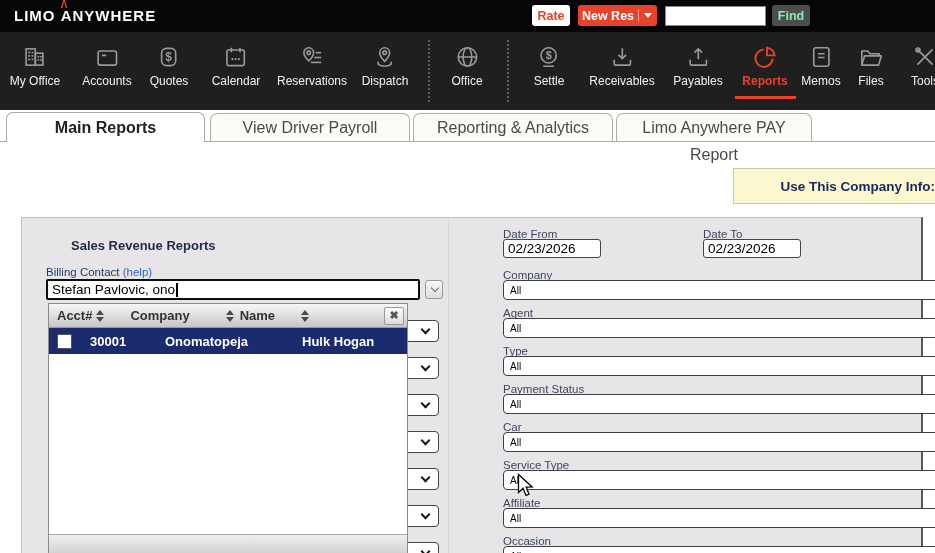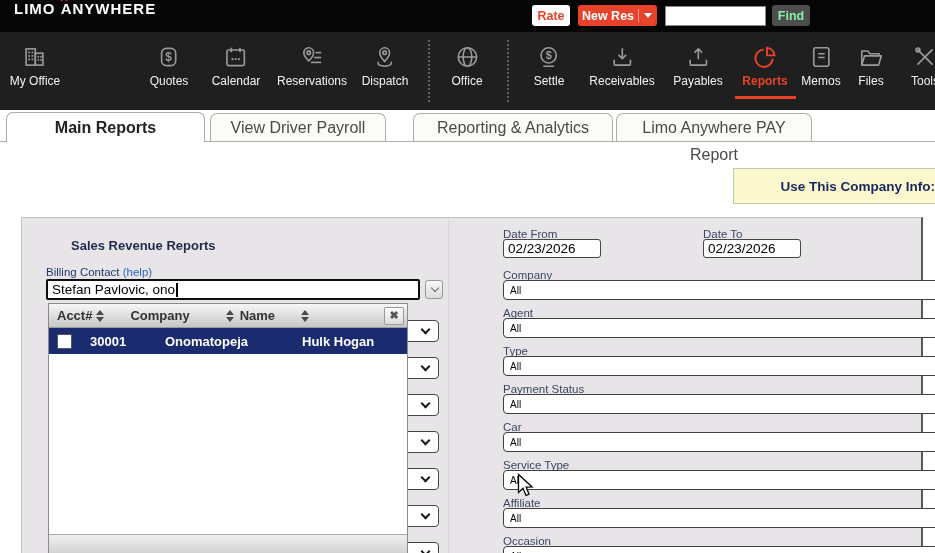--- a/index.html
+++ b/index.html
@@ -1,21 +1,21 @@
 <!DOCTYPE html>
 <html><head>
 <meta charset="utf-8">
 <style>
   * { margin:0; padding:0; box-sizing:border-box; }
   body { background:#fff; font-family:"Liberation Sans", sans-serif; }
   .screen { position:relative; width:935px; height:553px; overflow:hidden; background:#fff; }
 
   
   .topbar { position:absolute; left:0; top:0; width:935px; height:32px; background:#060606; }
-  .logo { position:absolute; left:14px; top:0; height:24px; display:flex; align-items:flex-start;
+  .logo { position:absolute; left:14px; top:0; height:24px; display:flex; align-items:flex-end;
           color:#fff; font-size:15px; font-weight:bold; letter-spacing:1px; }
   .logo .logo-a { position:relative; }
   .logo .logo-a::before { content:"\039B"; position:absolute; left:0px; top:-8px; font-size:10px;
           color:#e8432a; font-weight:bold; }
   .tb-btn { position:absolute; top:5px; height:21px; border-radius:3px; font-size:12.5px; font-weight:bold;
           display:flex; align-items:center; justify-content:center; cursor:pointer; }
   .rate-btn { left:532px; width:38px; background:#fff; color:#e8432a; }
   .newres-btn { left:578px; width:79px; background:#e8432a; color:#fff; padding:0; }
   .newres-label { flex:1; text-align:center; }
   .newres-div { width:1px; height:13px; background:rgba(255,255,255,.5); }
@@ -150,20 +150,27 @@
             <rect x="9" y="13.4" width="1.6" height="1.6"></rect>
             <rect x="14.6" y="11" width="1.5" height="1.5"></rect>
             <rect x="17" y="11" width="1.5" height="1.5"></rect>
             <rect x="14.6" y="14" width="1.5" height="1.5"></rect>
             <rect x="17" y="14" width="1.5" height="1.5"></rect>
           </g>
       </svg>
       <span class="nv-label">My Office</span>
     </div>
 
+    <div class="nav-item" style="left:107px">
+      <svg class="nv" width="26" height="26" viewBox="0 0 24 24" stroke="#9a9a9a" fill="none" stroke-width="1.5">
+        <rect x="3.5" y="6.5" width="17" height="13" rx="2"></rect>
+          <line x1="7" y1="10.5" x2="11" y2="10.5"></line>
+      </svg>
+      <span class="nv-label">Accounts</span>
+    </div>
 
     <div class="nav-item" style="left:169px">
       <svg class="nv" width="26" height="26" viewBox="0 0 24 24" stroke="#9a9a9a" fill="none" stroke-width="1.5">
         <rect x="5.5" y="4" width="13" height="16" rx="4.5"></rect>
         <text x="12" y="16" font-size="11" text-anchor="middle" fill="#9a9a9a" stroke="none" font-weight="bold">$</text>
       </svg>
       <span class="nv-label">Quotes</span>
     </div>
 
     <div class="nav-item" style="left:236px">
@@ -272,21 +279,21 @@
           <circle cx="5.5" cy="5.5" r="1.8"></circle>
       </svg>
       <span class="nv-label">Tools</span>
     </div>
 
     <div class="nav-underline"></div>
   </div>
 
   <div class="tabs-rule"></div>
   <div class="tab active" style="left:6px;width:199px">Main Reports</div>
-  <div class="tab" style="left:210px;width:176px">View Driver Payroll</div>
+  <div class="tab" style="left:210px;width:200px">View Driver Payroll</div>
   <div class="tab" style="left:413px;width:200px">Reporting &amp; Analytics</div>
   <div class="tab" style="left:616px;width:196px">Limo Anywhere PAY Report</div>
 
   <div class="banner">
     <span>Use This Company Info:</span>
   </div>
 
   <div class="panel">
     <div class="panel-divider"></div>
 

